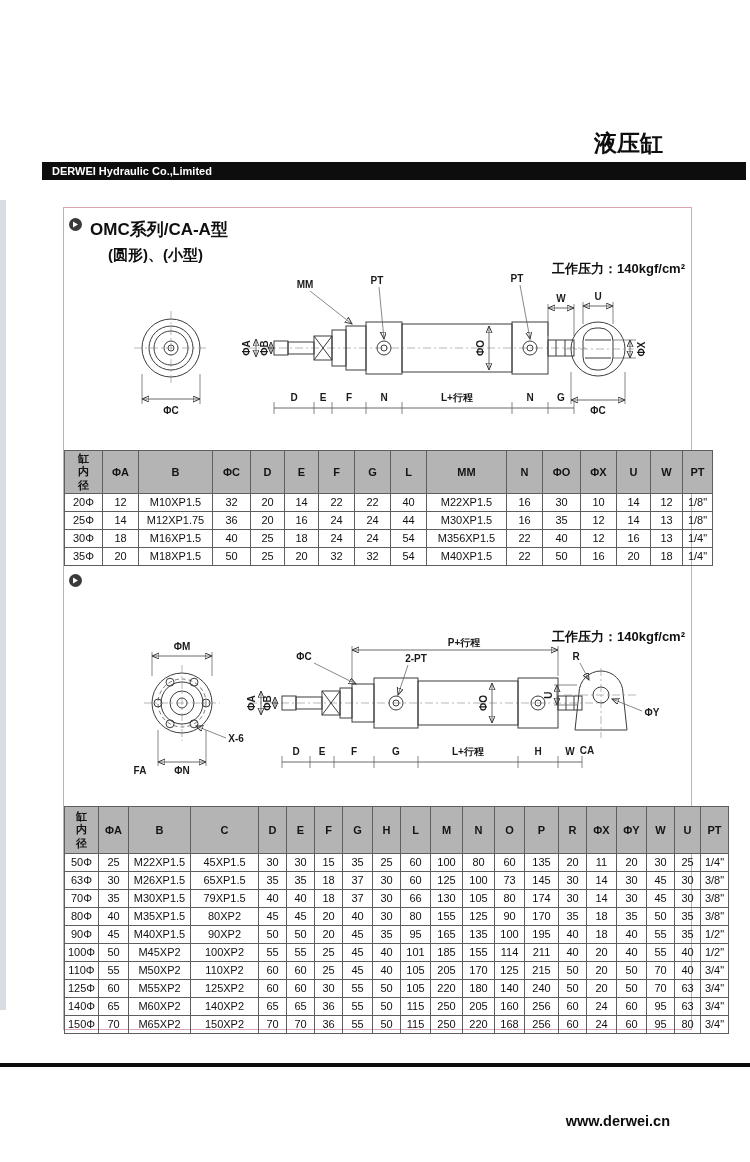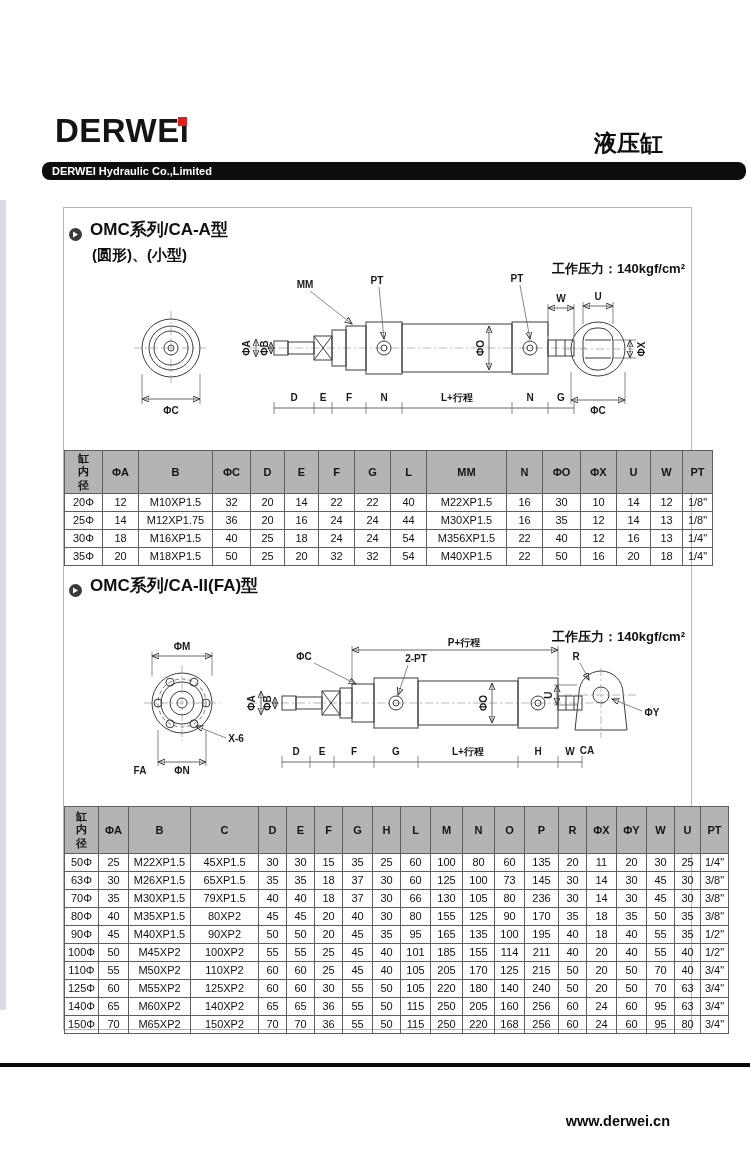--- a/index.html
+++ b/index.html
@@ -5,27 +5,27 @@
   html,body{margin:0;padding:0;background:#fff;font-family:"Liberation Sans",sans-serif;}
   .page{position:relative;width:750px;height:1162px;background:#ffffff;overflow:hidden;}
 
   .side-strip{position:absolute;left:0;top:200px;width:6px;height:810px;background:#d9dce2;}
 
   
   .logo{position:absolute;left:55px;top:112px;font-size:33px;font-weight:bold;color:#141414;letter-spacing:.5px;}
   .logo-dot{position:absolute;left:123px;top:5px;width:9px;height:9px;background:#e41d1d;}
   .cn-title{position:absolute;right:87px;top:128px;font-size:23px;font-weight:bold;color:#0d0d0d;}
   .company-bar{position:absolute;left:42px;top:162px;width:704px;height:18px;background:#0d0d0d;color:#fff;
-    font-size:11px;font-weight:bold;line-height:18px;padding-left:10px;box-sizing:border-box;border-radius:8px;}
+    font-size:11px;font-weight:bold;line-height:18px;padding-left:10px;box-sizing:border-box;}
 
   
   .content-box{position:absolute;left:63px;top:207px;width:629px;height:823px;border:1px solid #dba4ae;box-sizing:border-box;background:#fff;}
-  .sec-head{position:absolute;left:5px;display:flex;align-items:flex-end;gap:8px;}
+  .sec-head{position:absolute;left:5px;display:flex;align-items:flex-start;gap:8px;}
   .sec-title{font-size:17px;font-weight:bold;color:#0f0f0f;}
-  .sec-sub{position:absolute;left:28px;top:38px;font-size:15px;font-weight:bold;color:#0f0f0f;}
+  .sec-sub{position:absolute;left:44px;top:38px;font-size:15px;font-weight:bold;color:#0f0f0f;}
   .pressure{position:absolute;right:6px;font-size:13px;font-weight:bold;color:#101010;}
 
   
   .diag{position:absolute;left:0;}
   .diag line,.diag path,.diag rect,.diag circle{stroke:#3c3c3c;fill:none;stroke-width:1;}
   .diag .thin{stroke-width:.7;stroke:#555;}
   .diag .dim{stroke:#444;stroke-width:.8;}
   .diag .cl{stroke:#888;stroke-width:.6;stroke-dasharray:8 3 2 3;}
   .diag .dash{stroke-dasharray:4 3;stroke-width:.7;}
   .diag text{fill:#1a1a1a;font-size:10px;font-weight:bold;stroke:none;font-family:"Liberation Sans",sans-serif;}
@@ -41,24 +41,20 @@
   
   .footer-line{position:absolute;left:0;top:1063px;width:750px;height:4px;background:#0c0c0c;}
   .website{position:absolute;right:80px;top:1113px;font-size:14.5px;font-weight:bold;color:#0c0c0c;}
 </style>
 </head>
 <body>
 
 <div class="page">
   <div class="side-strip"></div>
 
-  <div class="logo">
-    <span>DERWEi</span>
-    <span class="logo-dot"></span>
-  </div>
   <div class="cn-title">液压缸</div>
   <div class="company-bar">DERWEI Hydraulic Co.,Limited</div>
 
   <div class="content-box">
 
     <div class="sec-head" style="top:10px">
       <svg width="13" height="13" viewBox="0 0 13 13">
         <circle cx="6.5" cy="6.5" r="6.5" fill="#3a3a3a" stroke="none"></circle>
         <path d="M4 3.5 L9 6.5 L4 9.5 Z" fill="#ffffff" stroke="none"></path>
       </svg>
@@ -270,21 +266,20 @@
             <td>1/4"</td>
           </tr>
         </tbody>
       </table>
 
     <div class="sec-head" style="top:366px">
       <svg width="13" height="13" viewBox="0 0 13 13">
         <circle cx="6.5" cy="6.5" r="6.5" fill="#3a3a3a" stroke="none"></circle>
         <path d="M4 3.5 L9 6.5 L4 9.5 Z" fill="#ffffff" stroke="none"></path>
       </svg>
-      <span class="sec-title">OMC系列/CA-II(FA)型</span>
     </div>
     <div class="pressure" style="top:420px">工作压力：140kgf/cm²</div>
 
     <svg id="diag2" class="diag" style="top:430px" width="629" height="166" viewBox="0 0 629 166">
 
       <circle cx="118" cy="65" r="30"></circle>
         <circle cx="118" cy="65" r="21"></circle>
         <circle cx="118" cy="65" r="12"></circle>
         <circle cx="118" cy="65" r="5"></circle>
       <circle class="dash" cx="118" cy="65" r="24"></circle>
@@ -472,21 +467,21 @@
             <td>79XP1.5</td>
             <td>40</td>
             <td>40</td>
             <td>18</td>
             <td>37</td>
             <td>30</td>
             <td>66</td>
             <td>130</td>
             <td>105</td>
             <td>80</td>
-            <td>236</td>
+            <td>174</td>
             <td>30</td>
             <td>14</td>
             <td>30</td>
             <td>45</td>
             <td>30</td>
             <td>3/8"</td>
           </tr>
           <tr>
             <td>80Φ</td>
             <td>40</td>

